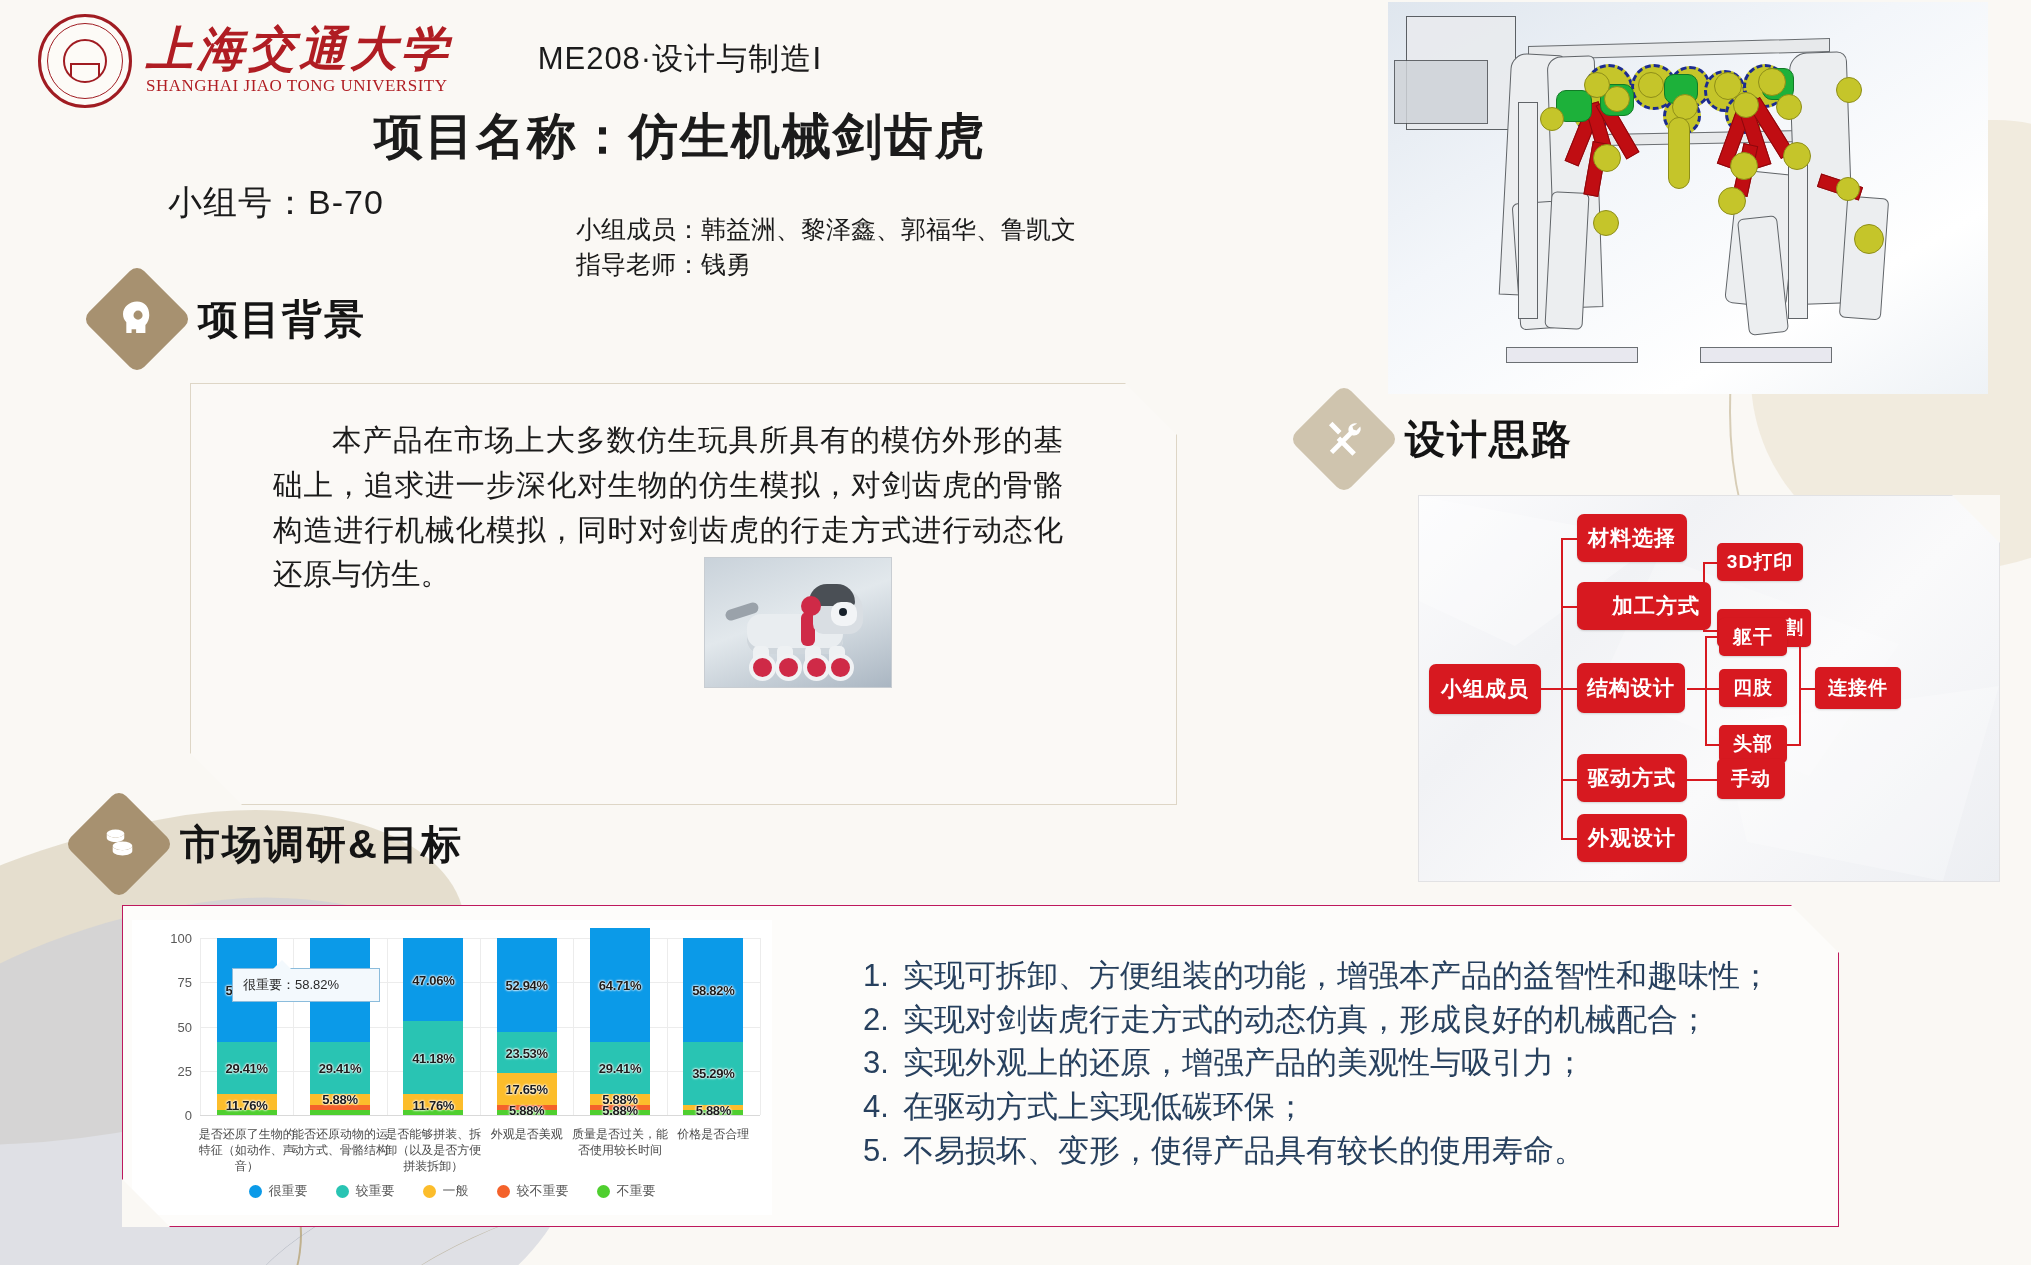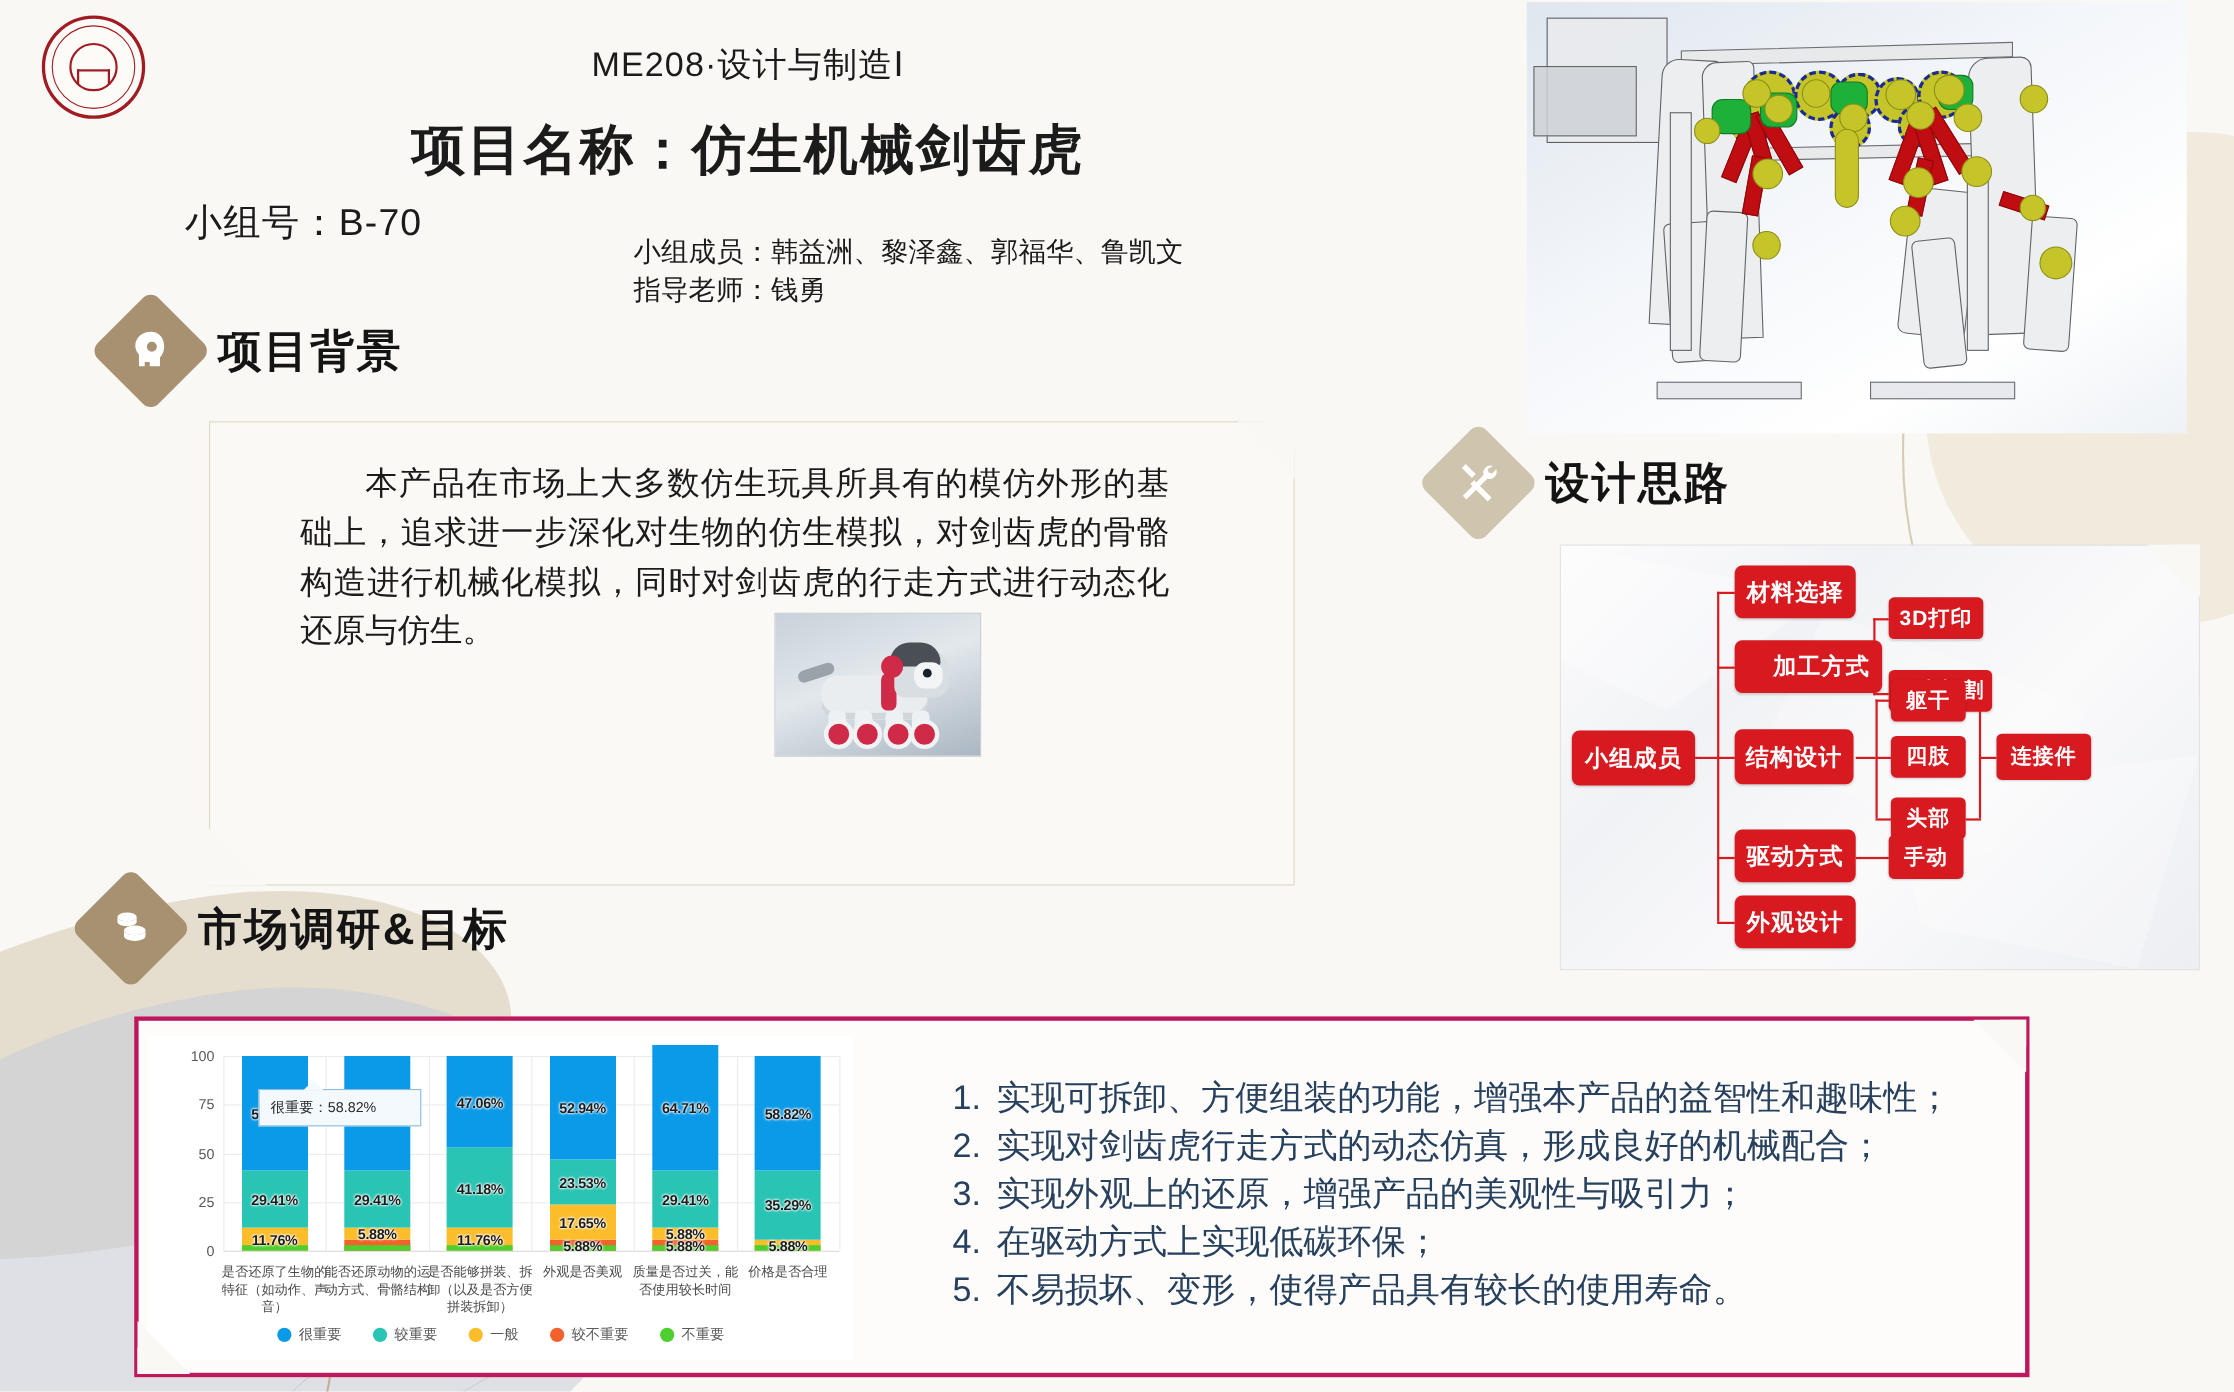--- a/index.html
+++ b/index.html
@@ -141,22 +141,22 @@
   #design-card:before{content:"";position:absolute;right:-1px;top:-1px;border-width:24px;
     border-style:solid;border-color:#faf8f4 #faf8f4 transparent transparent;}
   .facet{position:absolute;background:rgba(255,255,255,.55);}
   .node{position:absolute;background:#d71920;color:#fff;border-radius:7px;
     display:flex;align-items:center;justify-content:center;font-size:21px;font-weight:bold;
     letter-spacing:1px;box-shadow:0 1px 2px rgba(0,0,0,.15);white-space:nowrap;}
   .node.sm{font-size:19px;border-radius:5px;}
   .conn{position:absolute;border-color:#d71920;border-style:solid;border-width:0;}
 
   
-  #market-card{position:absolute;left:122px;top:924px;width:1715px;height:320px;
-    background:#fdfcfa;border:4px solid #be185d;}
+  #market-card{position:absolute;left:122px;top:905px;width:1715px;height:320px;
+    background:#fdfcfa;border:1px solid #be185d;}
   #market-card:before{content:"";position:absolute;right:-1px;top:-1px;border-width:24px;
     border-style:solid;border-color:#faf8f4 #faf8f4 transparent transparent;}
   #market-card:after{content:"";position:absolute;left:-1px;bottom:-1px;border-width:24px;
     border-style:solid;border-color:transparent transparent #faf8f4 #faf8f4;}
   #chart-panel{position:absolute;left:9px;top:14px;width:640px;height:295px;background:#fff;}
   #chart-plot{position:absolute;left:68px;top:18px;width:560px;height:177px;}
   .ytick{position:absolute;right:100%;margin-right:8px;transform:translateY(-50%);
     font-size:13px;color:#595959;}
   .gridline{position:absolute;left:0;right:0;height:1px;background:#ececec;}
   .bar-col{position:absolute;bottom:0;width:60px;height:100%;}
@@ -189,20 +189,24 @@
 <div class="deco" id="bg-line-right"></div>
 <div class="deco" id="bg-blob-sand-left"></div>
 <div class="deco" id="bg-blob-bottom-left"></div>
 <div class="deco" id="bg-line-left"></div>
 <div class="deco" id="bg-line-bottom"></div>
 <div class="deco" id="bg-line-bottom2"></div>
 
 <div id="logo-block">
   <div class="sjtu-seal">
     <div class="sjtu-seal-inner"></div>
+  </div>
+  <div class="logo-words">
+    <div class="logo-cn">上海交通大学</div>
+    <div class="logo-en">SHANGHAI JIAO TONG UNIVERSITY</div>
   </div>
 </div>
 
 <div id="course-code">ME208·设计与制造Ⅰ</div>
 <div id="project-title">项目名称：仿生机械剑齿虎</div>
 <div id="group-no">小组号：B-70</div>
 <div id="people-block">
   <div>小组成员：韩益洲、黎泽鑫、郭福华、鲁凯文</div>
   <div>指导老师：钱勇</div>
 </div>

